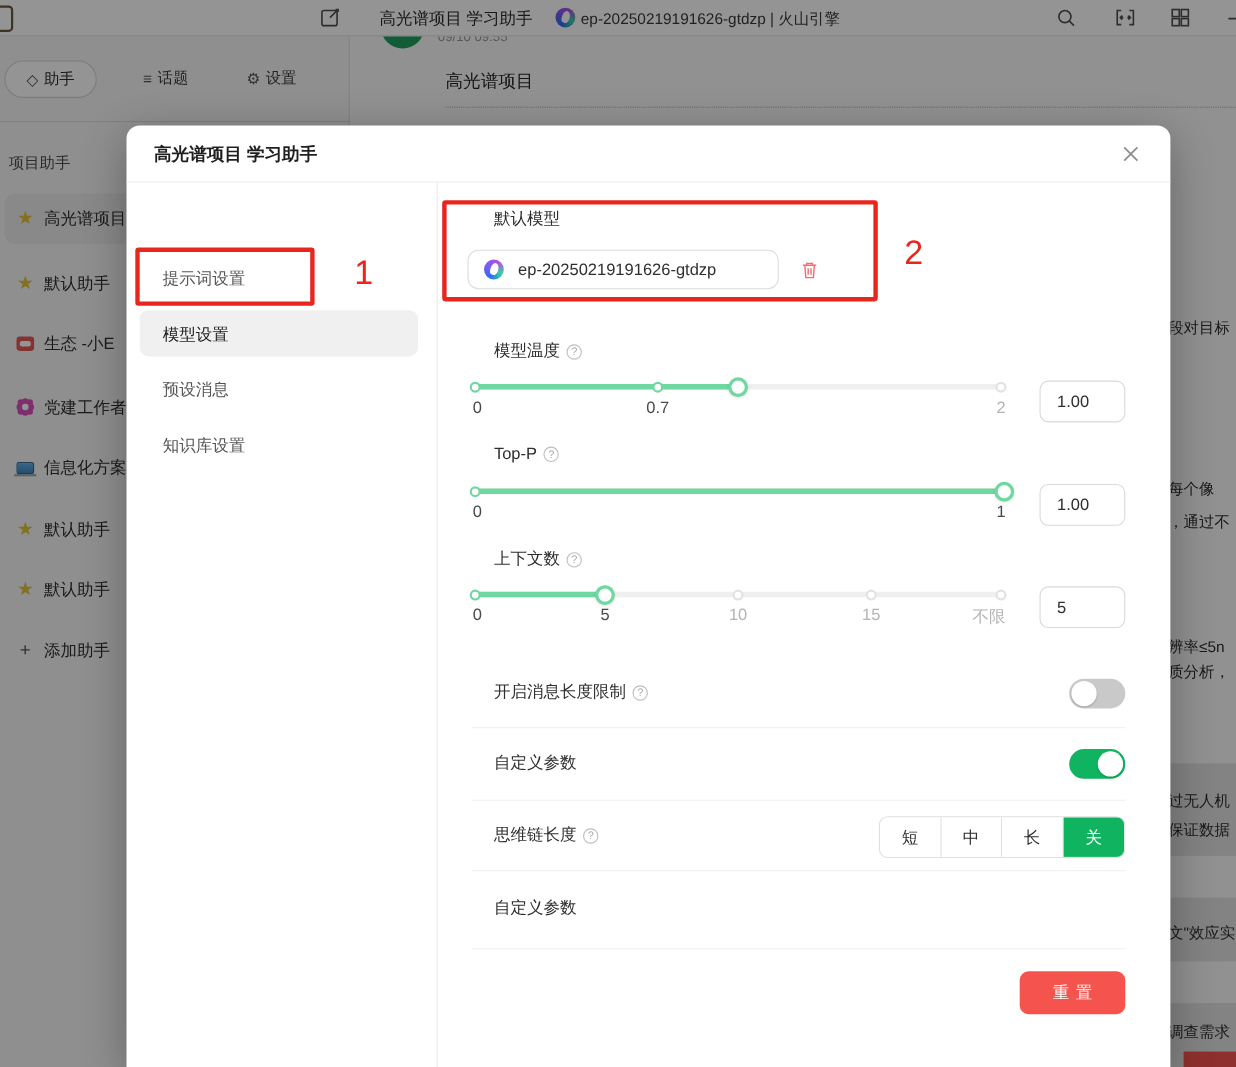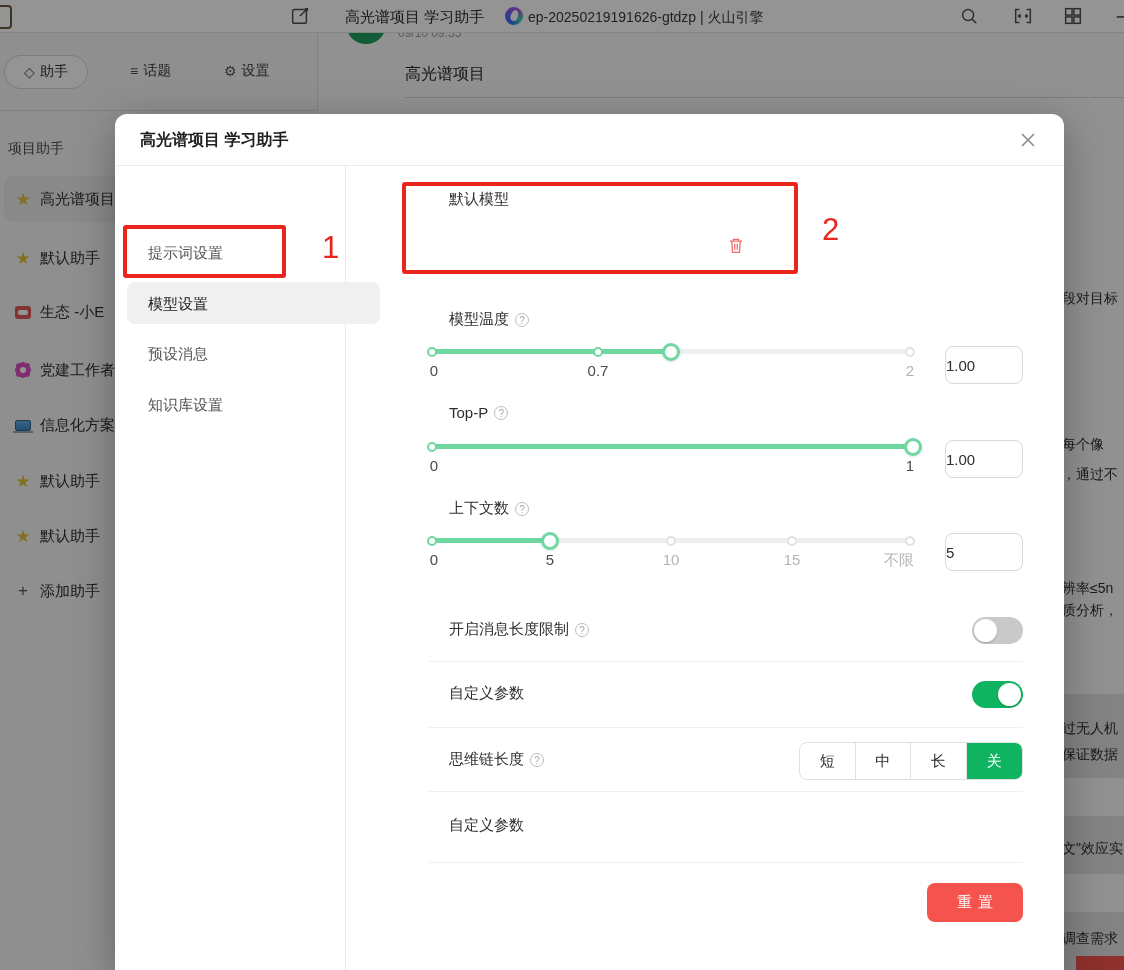--- a/index.html
+++ b/index.html
@@ -63,21 +63,21 @@
   
   .overlay { position:absolute; inset:0; background:rgba(0,0,0,0.42); z-index:5; }
 
   
   .modal { position:absolute; left:115px; top:114px; width:949px; height:856px; background:#fff;
            border-radius:12px 12px 0 0; box-shadow:0 10px 40px rgba(0,0,0,.3); z-index:10; }
   .m-header { position:absolute; left:0; top:0; width:100%; height:52px; border-bottom:1px solid #ececec; }
   .m-title { position:absolute; left:25px; top:16px; font-size:16px; font-weight:bold; color:#1f1f1f; }
   .m-close { position:absolute; right:26px; top:16px; width:20px; height:20px; color:#8c8c8c; cursor:pointer; }
 
-  .m-tabs { position:absolute; left:0; top:52px; width:231px; height:804px; border-right:1px solid #ececec; }
+  .m-tabs { position:absolute; left:0; top:52px; width:283px; height:804px; border-right:1px solid #ececec; }
   .m-tab { position:absolute; left:33px; font-size:15px; color:#555; }
   .m-tab-sel-bg { position:absolute; left:12px; top:116px; width:253px; height:42px; background:#f0f0f0; border-radius:8px; }
   .m-tab.active { color:#222; }
 
   .c-label { position:absolute; font-size:15px; color:#2e2e2e; display:flex; align-items:center; gap:6px;margin-left:20px; }
   .help { display:inline-block; width:14px; height:14px; border:1px solid #bdbdbd; border-radius:50%;
           color:#a8a8a8; font-size:10px; text-align:center; line-height:13px; }
   .help::after { content:"?"; }
 
   .model-pill { position:absolute; left:310px; top:113px; width:283px; height:36px; border:1px solid #dcdcdc;
@@ -88,21 +88,21 @@
 
   .track { position:absolute; height:5px; background:#efefef; border-radius:3px; width:484px; left:314px; }
   .fill { position:absolute; left:0; top:0; height:5px; background:#6fd8a0; border-radius:3px; }
   .dot { position:absolute; top:-2.5px; width:10px; height:10px; border-radius:50%; background:#fff; border:2.5px solid #6fd8a0; }
   .dot.end { border-color:#e2e2e2; }
   .handle { position:absolute; top:-6.5px; width:18px; height:18px; border-radius:50%; background:#fff;
             border:3px solid #6fd8a0; box-shadow:0 1px 3px rgba(0,0,0,.12); }
   .mark { position:absolute; transform:translateX(-50%); font-size:15px; color:#4a4a4a; white-space:nowrap; }
   .mark.dim { color:#b4b4b4; }
   .valbox { position:absolute; left:830px; width:78px; height:38px; border:1px solid #d9d9d9; border-radius:8px;
-            font-size:15px; color:#2e2e2e; display:flex; align-items:center; background:#fff; }
+            font-size:15px; color:#2e2e2e; display:flex; align-items:center; padding-left:15px; background:#fff; }
 
   .divider { position:absolute; left:314px; width:594px; border-top:1px solid #f0f0f0; }
 
   .toggle { position:absolute; left:857px; width:51px; height:27px; border-radius:14px; background:#c9c9c9; }
   .toggle .knob { position:absolute; top:2px; left:2px; width:23px; height:23px; border-radius:50%; background:#fff;
                   box-shadow:0 1px 2px rgba(0,0,0,.2); }
   .toggle.on { background:#10b35f; }
   .toggle.on .knob { left:auto; right:2px; }
 
   .seg { position:absolute; left:684px; top:628px; width:224px; height:38px; border:1px solid #e0e0e0;
@@ -257,20 +257,24 @@
 
   <div class="m-tabs">
     <div class="m-tab-sel-bg"></div>
     <div class="m-tab" style="top:78px;">提示词设置</div>
     <div class="m-tab active" style="top:129px;">模型设置</div>
     <div class="m-tab" style="top:179px;">预设消息</div>
     <div class="m-tab" style="top:230px;">知识库设置</div>
   </div>
 
   <div class="c-label" style="left:314px; top:76px;">默认模型</div>
+  <div class="model-pill">
+    <span class="logo"></span>
+    <span class="txt">ep-20250219191626-gtdzp</span>
+  </div>
   <svg class="trash" viewBox="0 0 20 22" fill="none" stroke="currentColor" stroke-width="1.5">
     <path d="M3 6 H17 M7 6 V4 H13 V6 M5 6 L6 19 H14 L15 6 M8.5 9 V16 M11.5 9 V16"></path>
   </svg>
 
   <div class="c-label" style="left:314px; top:196px;">
     <span>模型温度</span>
     <span class="help"></span>
   </div>
   <div class="track" style="top:235px;">
     <div class="fill" style="width:242px;"></div>

